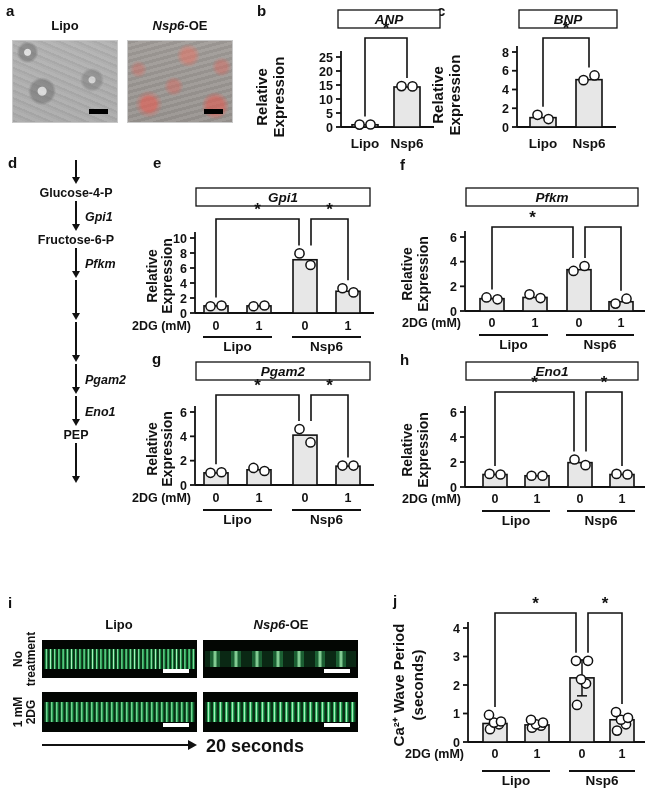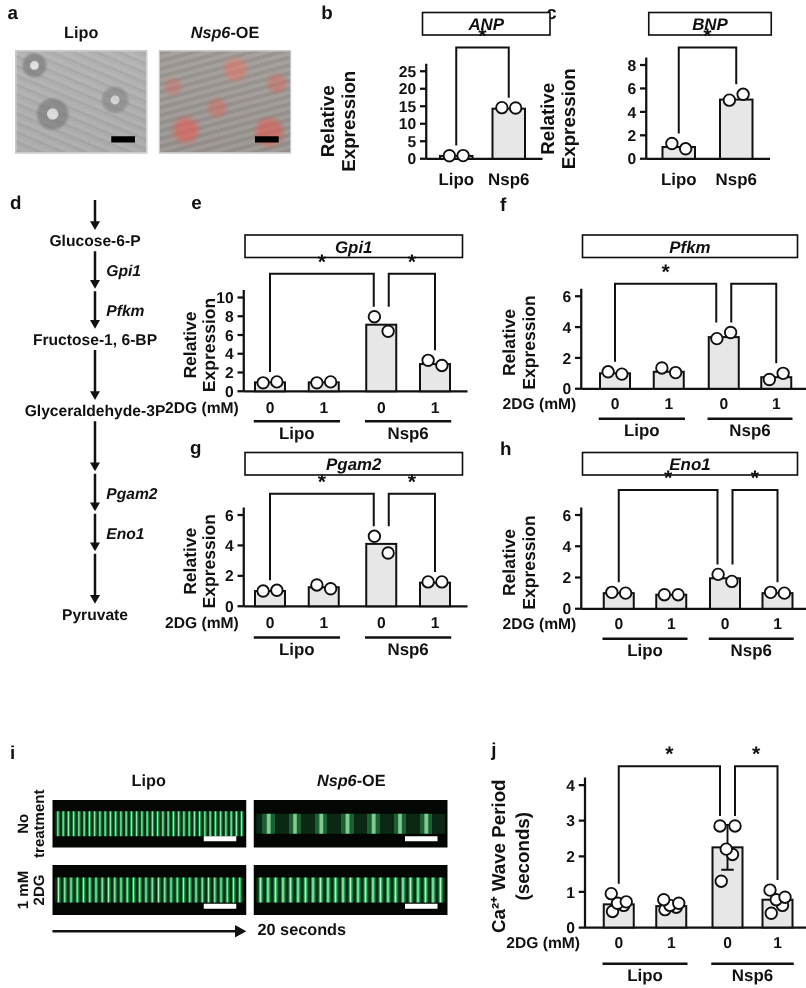--- a/index.html
+++ b/index.html
@@ -33,21 +33,21 @@
   .dense2 .band{background-image:repeating-linear-gradient(90deg, rgba(0,0,0,0) 0px, rgba(0,0,0,0) 1.2px, #1f9d4e 2px, #a8f2bc 2.8px, #1f9d4e 3.6px, rgba(0,0,0,0) 5px)}
   .dense3 .band{background-image:repeating-linear-gradient(90deg, rgba(0,0,0,0) 0px, rgba(0,0,0,0) 1.5px, #23a855 2.4px, #b4f5c6 3.4px, #23a855 4.4px, rgba(0,0,0,0) 6px)}
   .sparse .band{top:28%;bottom:28%;filter:blur(.6px);background-color:rgba(16,70,34,.55);
     background-image:repeating-linear-gradient(90deg, rgba(0,0,0,0) 0 5px, rgba(45,150,82,.5) 5px 8px, rgba(150,232,168,.85) 9px 11px, rgba(45,150,82,.5) 12px 15px, rgba(0,0,0,0) 15px 21px)}
   .sbar-white{position:absolute;right:8px;bottom:5px;width:26px;height:4px;background:#fff}
   .rot-label{position:absolute;width:64px;height:28px;transform:rotate(-90deg);
     font-weight:bold;font-size:12px;line-height:13px;text-align:center;white-space:nowrap}
   #time-arrow{position:absolute;left:42px;top:744px;width:146px;height:2px;background:#111}
   #time-arrow::after{content:"";position:absolute;right:-9px;top:-4px;width:0;height:0;
     border-left:9px solid #111;border-top:5px solid transparent;border-bottom:5px solid transparent}
-  #time-label{position:absolute;left:206px;top:736px;font-weight:bold;font-size:13px}
+  #time-label{position:absolute;left:206px;top:736px;font-weight:bold;font-size:18px}
   
   #pathway{position:absolute;left:6px;top:160px;width:140px}
   .met{font-weight:bold;font-size:12.5px;line-height:15px;text-align:center;white-space:nowrap}
   .parrow{position:relative;width:100%;display:flex;flex-direction:column;align-items:center}
   .shaft{width:2.5px;background:#111}
   .ahead{width:0;height:0;border-left:4.5px solid transparent;border-right:4.5px solid transparent;border-top:7px solid #111;margin-top:-1px}
   .enzyme{position:absolute;left:calc(50% + 9px);top:50%;transform:translateY(-50%);
     font-weight:bold;font-style:italic;font-size:12.5px;white-space:nowrap}
   
   svg{position:absolute;overflow:visible}
@@ -80,56 +80,55 @@
   </div>
   <div id="micro-nsp6" class="micro" style="left:127px;top:40px;width:106px;height:83px">
     <div class="sbar-black"></div>
   </div>
 
   <div id="pathway">
       <div class="parrow" style="height: 26px;">
         <div class="shaft" style="height: 18px;"></div>
         <div class="ahead"></div>
       </div>
-      <div class="met">Glucose-6-P</div>
+      <div class="met">Glucose-4-P</div>
       <div class="parrow" style="height: 32px;">
         <div class="shaft" style="height: 24px;"></div>
         <div class="ahead"></div>
         <span class="enzyme">Gpi1</span>
       </div>
+      <div class="met">Fructose-6-P</div>
       <div class="parrow" style="height: 32px;">
         <div class="shaft" style="height: 24px;"></div>
         <div class="ahead"></div>
         <span class="enzyme">Pfkm</span>
       </div>
-      <div class="met">Fructose-1, 6-BP</div>
       <div class="parrow" style="height: 42px;">
         <div class="shaft" style="height: 34px;"></div>
         <div class="ahead"></div>
       </div>
-      <div class="met">Glyceraldehyde-3P</div>
       <div class="parrow" style="height: 42px;">
         <div class="shaft" style="height: 34px;"></div>
         <div class="ahead"></div>
       </div>
       <div class="parrow" style="height: 32px;">
         <div class="shaft" style="height: 24px;"></div>
         <div class="ahead"></div>
         <span class="enzyme">Pgam2</span>
       </div>
       <div class="parrow" style="height: 32px;">
         <div class="shaft" style="height: 24px;"></div>
         <div class="ahead"></div>
         <span class="enzyme">Eno1</span>
       </div>
+      <div class="met">PEP</div>
       <div class="parrow" style="height: 42px;">
         <div class="shaft" style="height: 34px;"></div>
         <div class="ahead"></div>
       </div>
-      <div class="met">Pyruvate</div>
     </div>
 
   <div class="img-title" style="left:119px;top:617px">
     <span class="it"></span><span>Lipo</span>
   </div>
   <div class="img-title" style="left:281px;top:617px">
     <span class="it">Nsp6</span><span>-OE</span>
   </div>
   <div class="rot-label" style="left:-6px;top:645px">
     <span>No</span><br><span>treatment</span>

